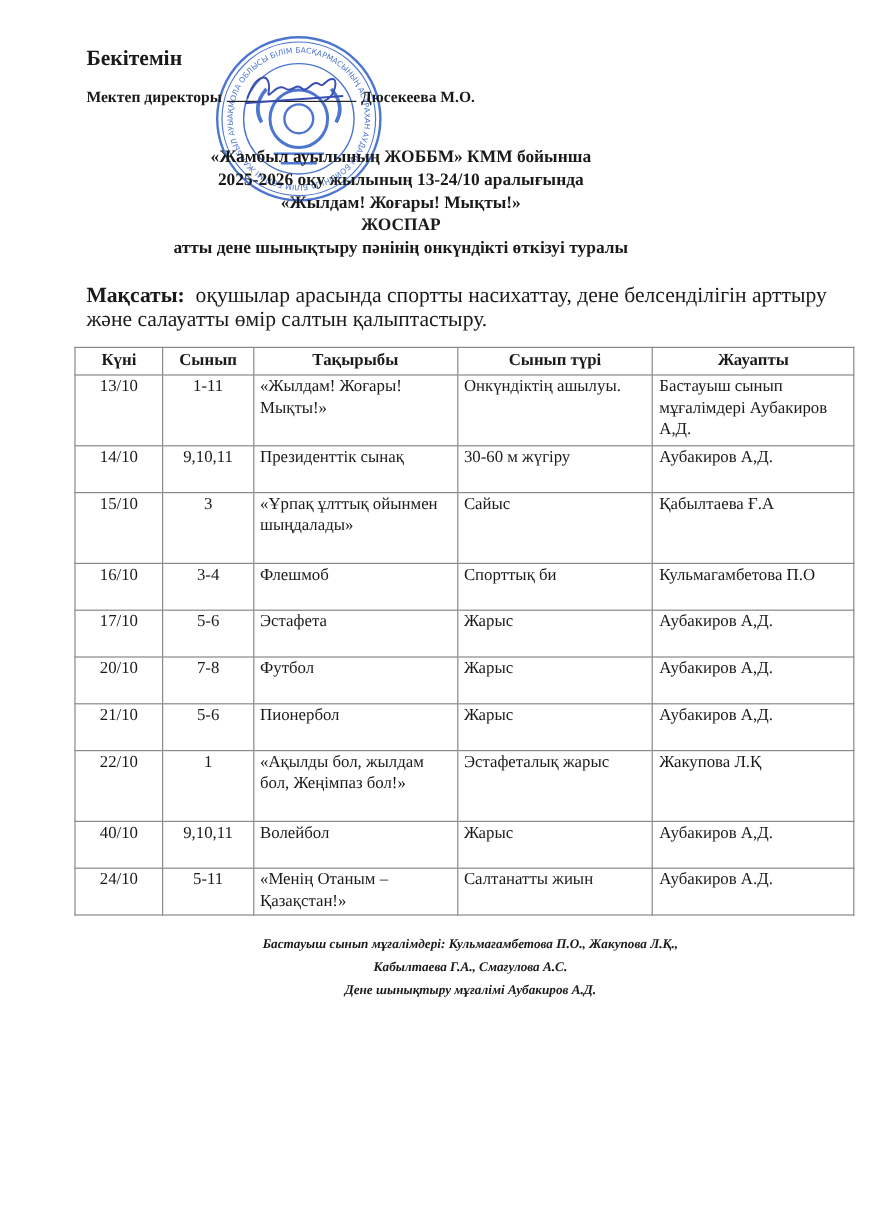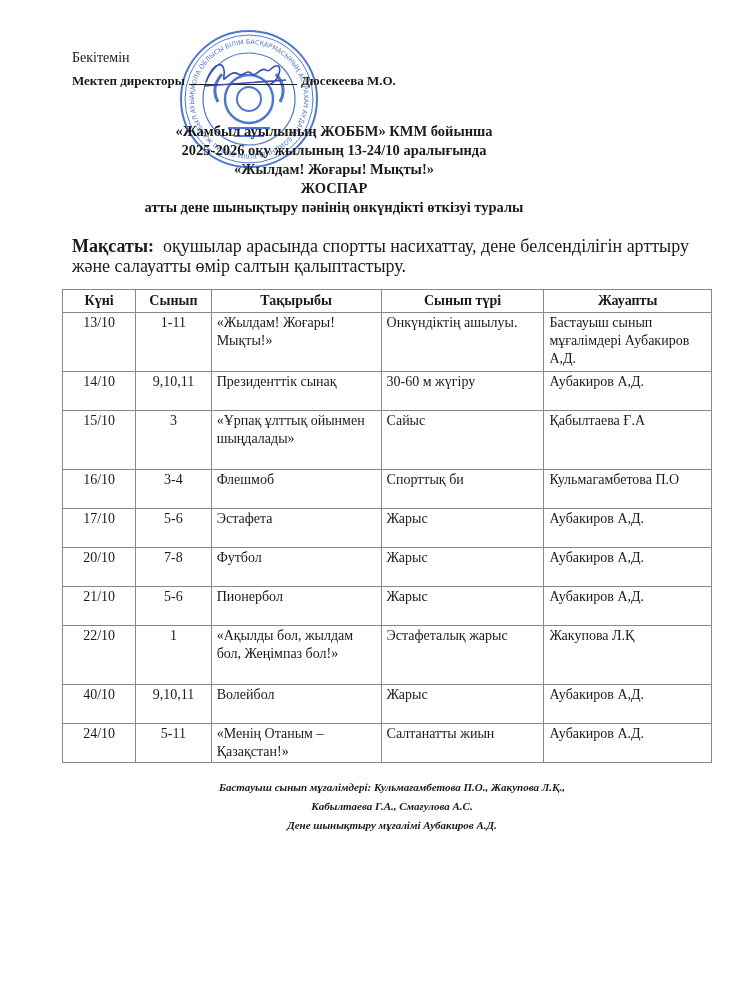--- a/index.html
+++ b/index.html
@@ -1,19 +1,19 @@
 <!DOCTYPE html>
 <html><head>
 <meta charset="utf-8">
 <style>
   html, body { margin:0; padding:0; }
   body { width:732px; height:1008px; background:#ffffff; position:relative; overflow:hidden;
          font-family:"Liberation Serif", "DejaVu Serif", serif; color:#1a1a1a; }
   .abs { position:absolute; }
-  .approve { left:72px; top:50px; font-size:14px; font-weight:normal; }
+  .approve { left:72px; top:38px; font-size:18px; font-weight:bold; }
   .director { left:72px; top:72px; font-size:13px; font-weight:bold; white-space:nowrap; }
   .director .sig-line { display:inline-block; width:108px; border-bottom:1px solid #222; height:12px; vertical-align:baseline; margin:0 4px; }
   .stamp { left:178px; top:28px; width:142px; height:142px; }
   .sig { left:200px; top:56px; width:90px; height:36px; }
   .title-block { left:18px; width:632px; top:122px; text-align:center; font-size:14.5px; font-weight:bold; line-height:19px; }
   .goal { left:72px; top:236px; width:640px; font-size:18px; line-height:20px; }
   .goal .lbl { font-weight:bold; }
   table.plan { position:absolute; left:62px; top:289px; width:650px; border-collapse:collapse; font-size:14px; line-height:18px; }
   table.plan th, table.plan td { border:1px solid #888; vertical-align:top; padding:1px 5px; }
   table.plan th { font-weight:bold; text-align:center; padding:2px 5px; }

